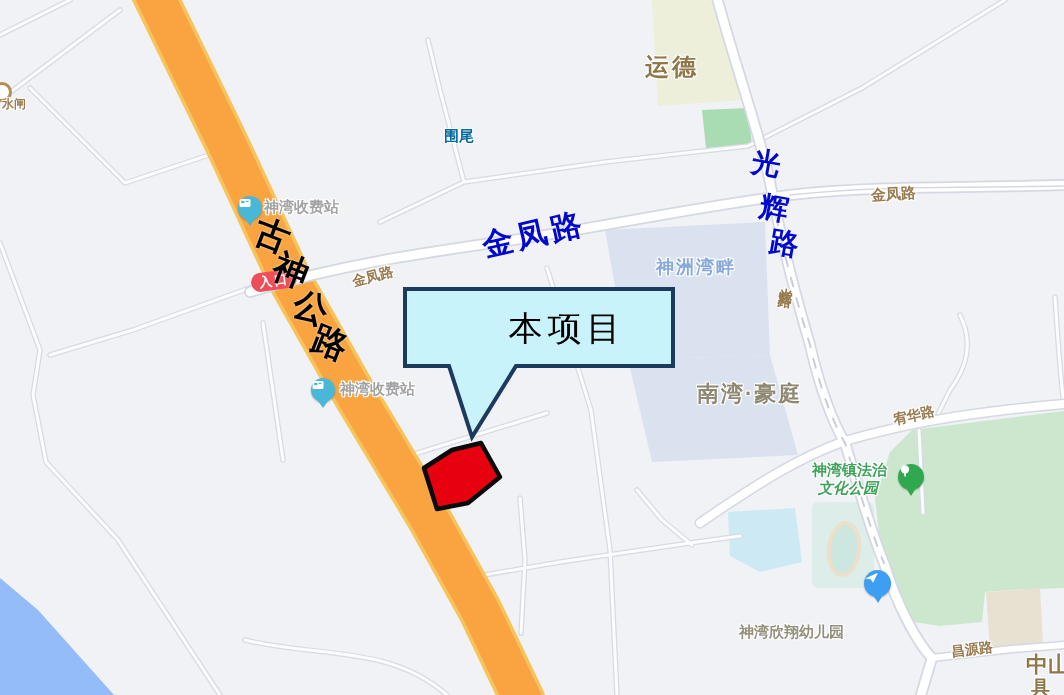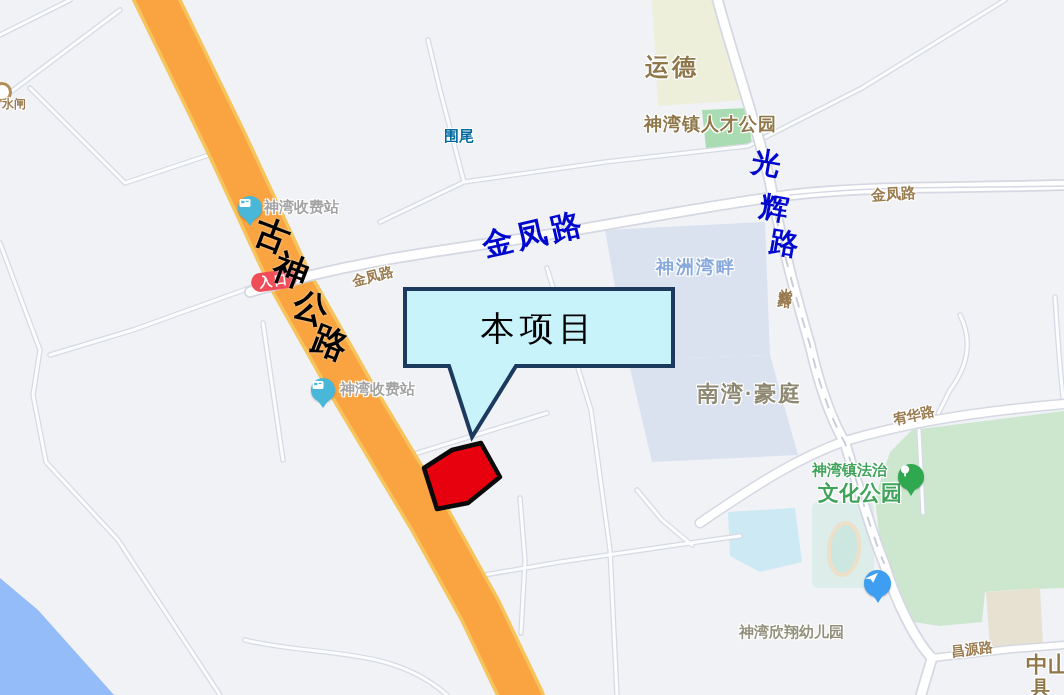--- a/index.html
+++ b/index.html
@@ -34,21 +34,21 @@
   .anno-black{position:absolute;color:#000;font-size:35px;font-weight:900;
        transform:translate(-50%,-50%) rotate(21deg);
        text-shadow:0 0 2px rgba(255,255,255,.8);}
   .anno-blue{position:absolute;color:#0008CE;font-weight:700;
        text-shadow:0 0 2px rgba(255,255,255,.8);}
   .anno-blue-char{transform:translate(-50%,-50%) rotate(10deg);font-size:29px;}
   #anno-jinfeng{left:478px;top:226px;font-size:31px;letter-spacing:4px;
        transform:rotate(-13deg);transform-origin:left top;}
   .callout-text{position:absolute;left:407px;top:306px;width:264px;text-align:center;
        font-family:Liberation Mono, monospace;font-size:34px;
-       letter-spacing:5px;color:#000;}
+       letter-spacing:5px;color:#000;padding-left:28px;}
   .vert{writing-mode:vertical-rl;letter-spacing:3px;}
   .watergate{position:absolute;left:-8px;top:82px;width:14px;height:14px;border-radius:50%;
        background:#FFF;border:3px solid #B08E55;}
 </style>
 </head>
 <body>
 
 <div id="map">
 
   <svg width="1064" height="695" viewBox="0 0 1064 695">
@@ -90,25 +90,24 @@
 
     <path d="M405,289 H673 V366 H516 L472,437 L449,366 H405 Z" fill="#C9F3FB" stroke="#1C3A5E" stroke-width="4" stroke-linejoin="miter"></path>
     <polygon points="424,468 452,450 481,443 500,477 468,503 437,509" fill="#E7000E" stroke="#0A0A0A" stroke-width="4.5" stroke-linejoin="round"></polygon>
   </svg>
 
   <div class="watergate"></div>
   <div class="lbl brown" style="left:2px;top:96px;font-size:12px;">水闸</div>
 
   <div class="lbl" style="left:444px;top:127px;font-size:15px;color:#0369a1;text-align:center;">围尾</div>
   <div class="lbl brown-big" style="left:645px;top:51px;font-size:24px;letter-spacing:3px;">运德</div>
-  <div class="lbl brown-big" style="left:644px;top:112px;font-size:18px;letter-spacing:1px;">神湾镇人才公园</div>
   <div class="lbl bluelbl" style="left:656px;top:255px;font-size:18px;letter-spacing:2px;">神洲湾畔</div>
   <div class="lbl" style="left:697px;top:379px;font-size:22px;letter-spacing:2px;color:#8F8872;">南湾·豪庭</div>
   <div class="lbl greenlbl" style="left:812px;top:461px;font-size:15px;">神湾镇法治</div>
-  <div class="lbl greenlbl" style="left:818px;top:479px;font-size:21px;">文化公园</div>
+  <div class="lbl greenlbl" style="left:818px;top:479px;font-size:15px;font-style:italic;">文化公园</div>
   <div class="lbl dimlbl" style="left:739px;top:575px;font-size:15px;">神湾欣翔幼儿园</div>
   <div class="lbl brown-big" style="left:1026px;top:650px;font-size:22px;">中山</div>
   <div class="lbl brown-big" style="left:1031px;top:675px;font-size:19px;">具</div>
 
   <div class="lbl brown" style="left:352px;top:268px;font-size:14px;transform:rotate(-15deg);">金凤路</div>
   <div class="lbl brown" style="left:871px;top:185px;font-size:15px;transform:rotate(-4deg);">金凤路</div>
   <div class="lbl brown vert" style="left:779px;top:277px;font-size:14px;transform:rotate(8deg);">光辉路</div>
   <div class="lbl brown" style="left:951px;top:641px;font-size:14px;transform:rotate(-7deg);">昌源路</div>
   <div class="lbl brown" style="left:893px;top:407px;font-size:14px;transform:rotate(-13deg);">宥华路</div>
 

